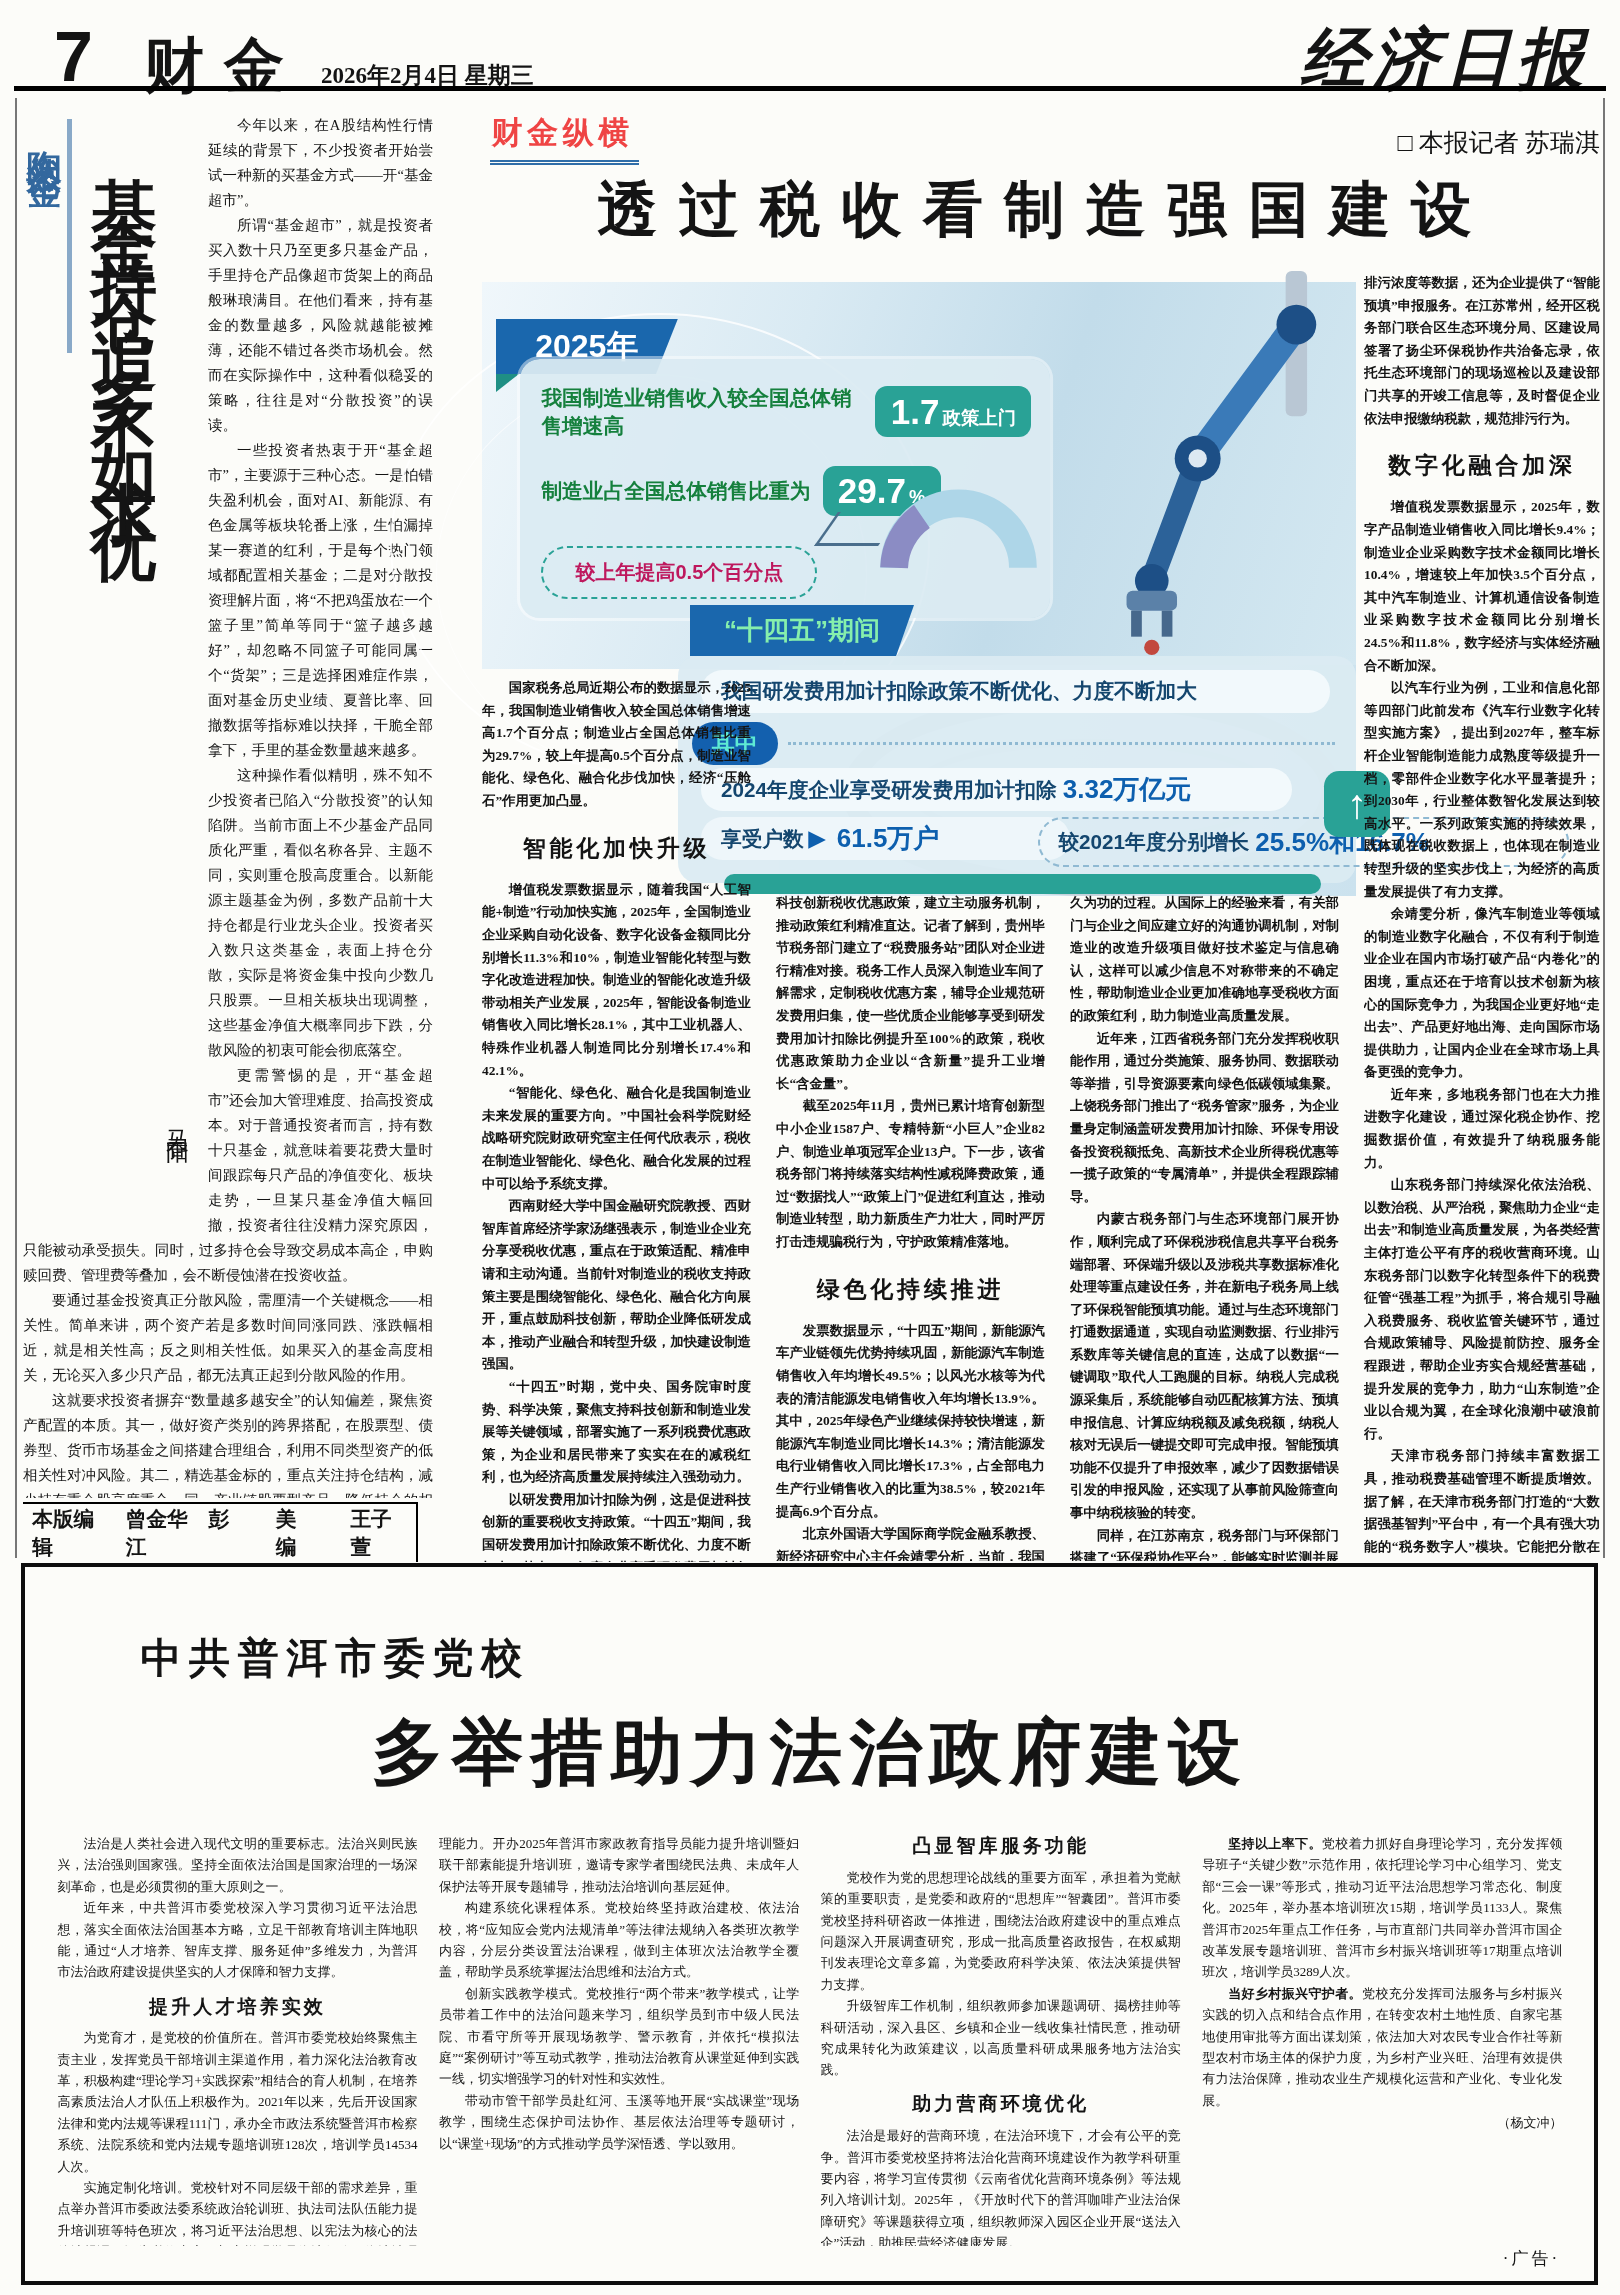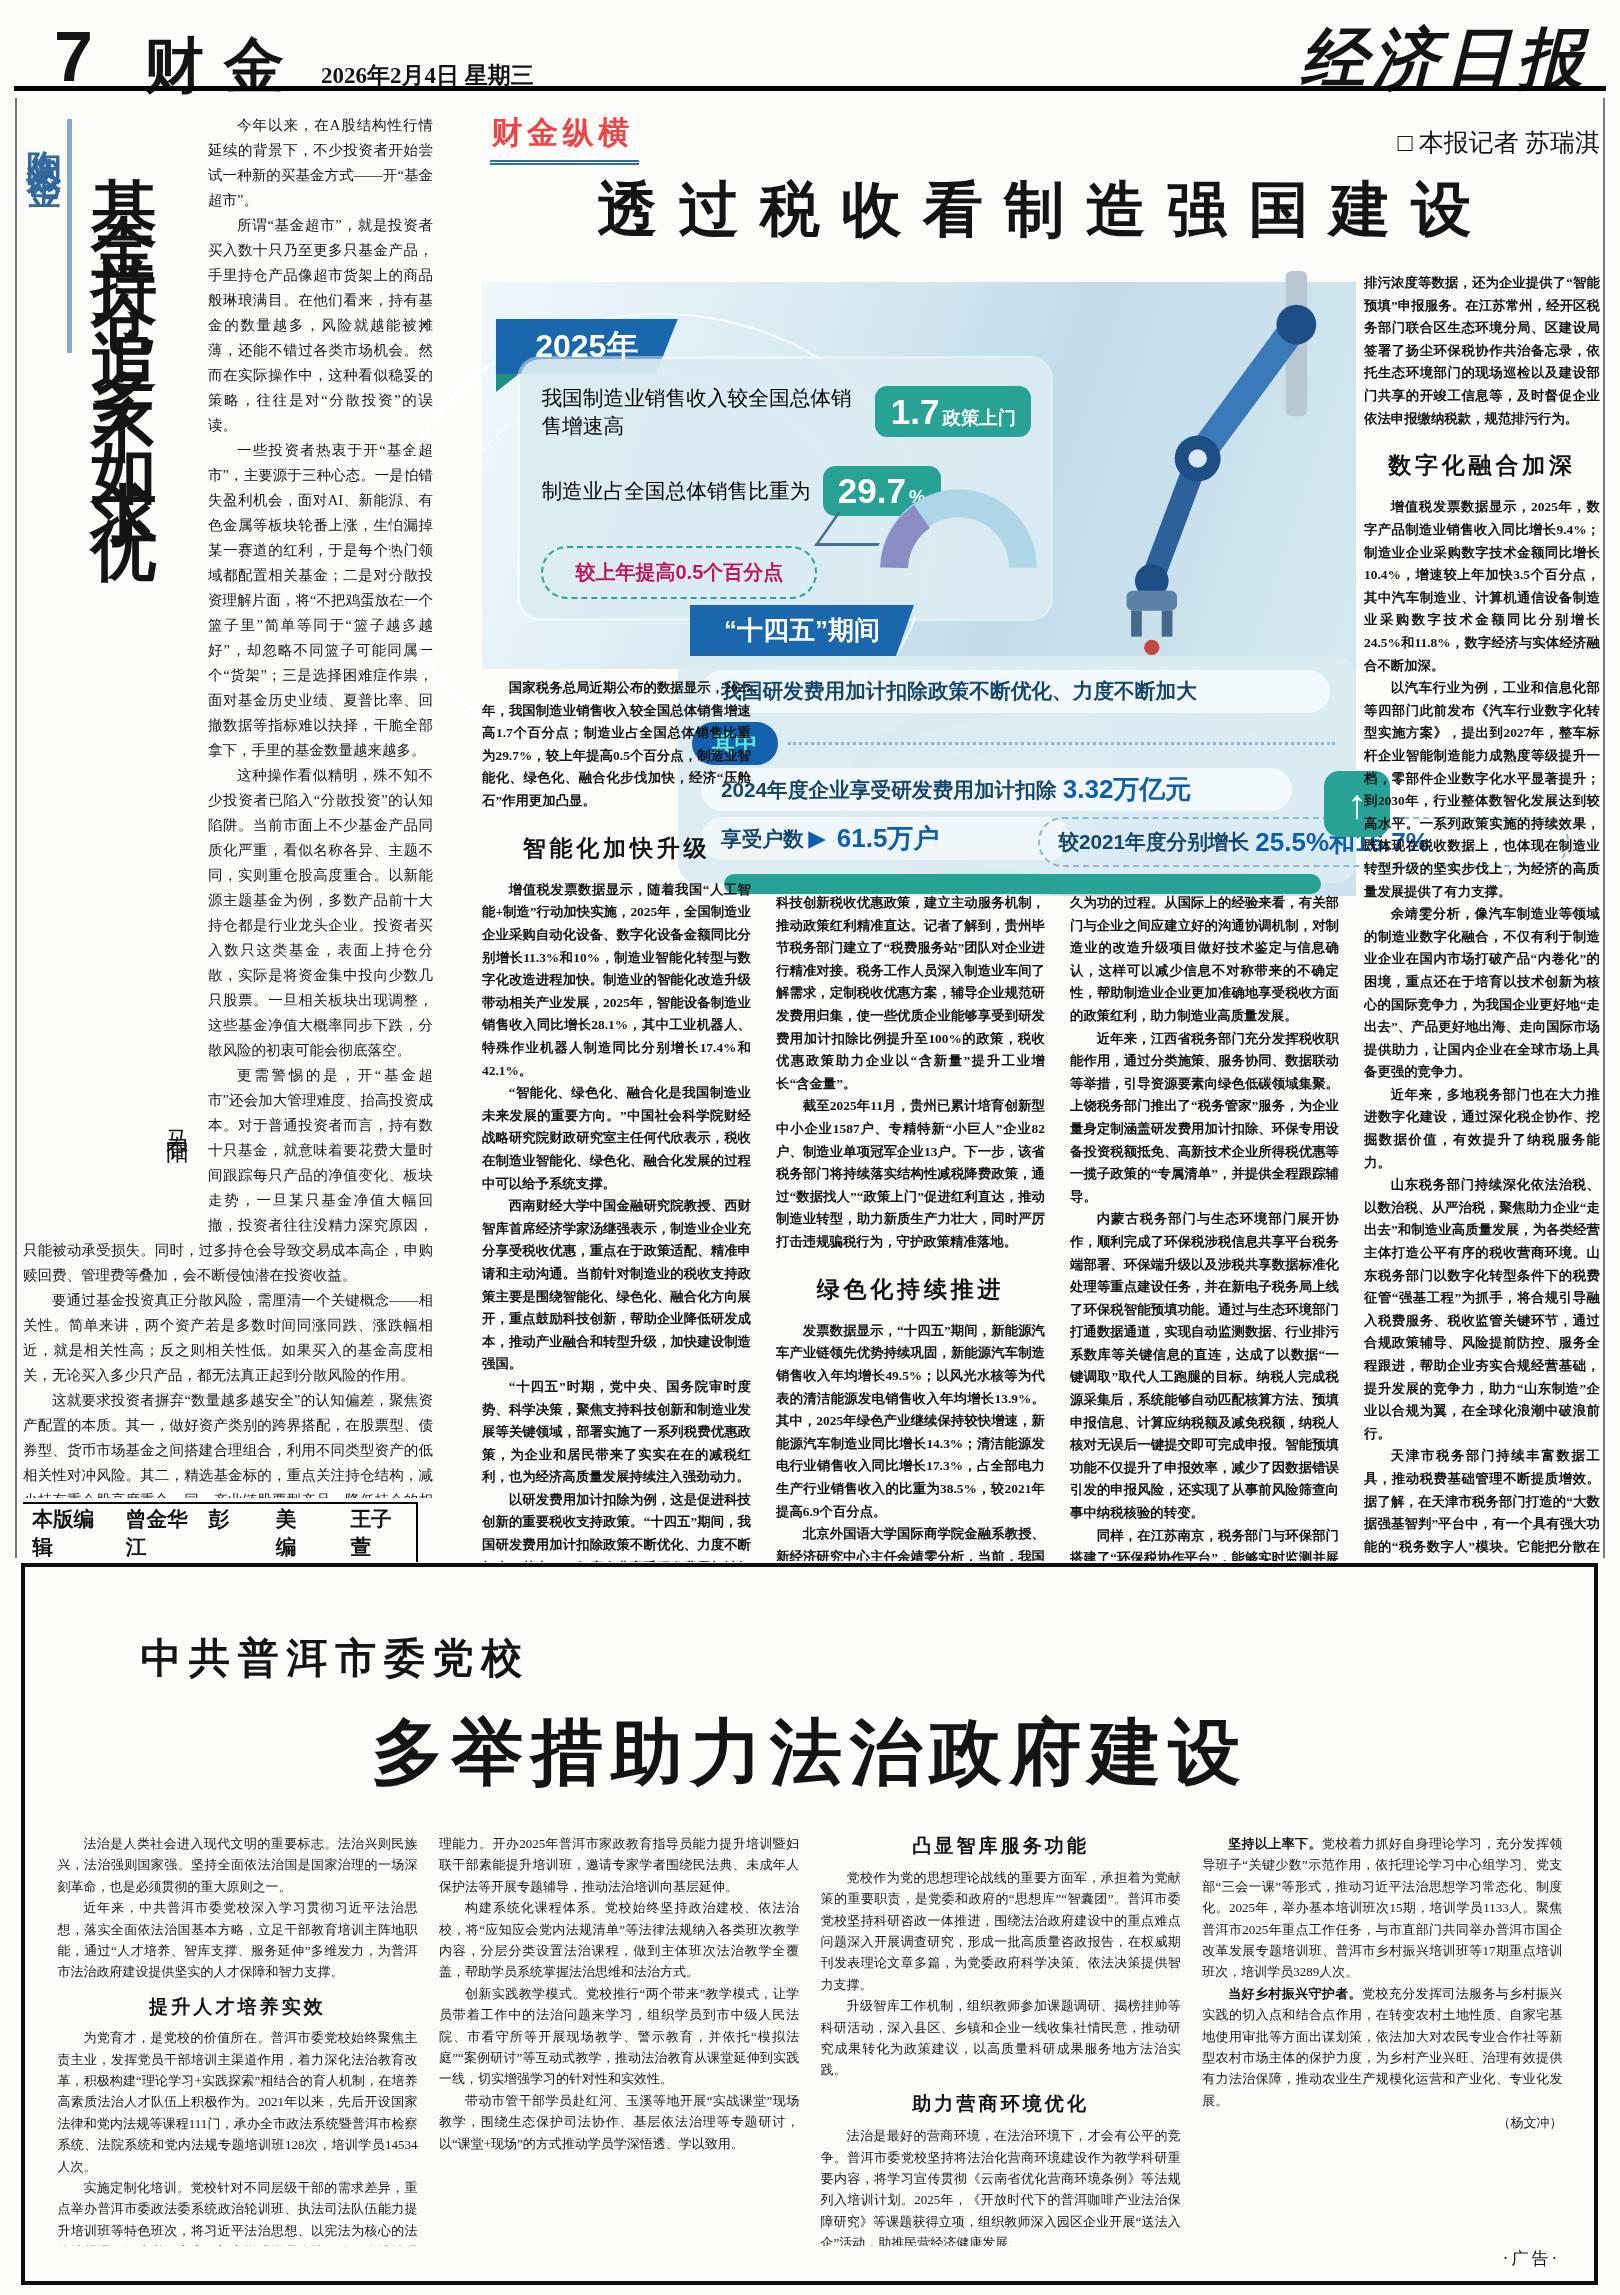--- a/index.html
+++ b/index.html
@@ -54,34 +54,34 @@
      border:7.7px solid #dde6ec;}
   #robot{left:574px;top:-10.7px;}
 
   #year-badge{left:13.8px;top:37px;width:182px;height:55px;background:#1a67ad;color:#fff;
      font-size:32px;font-weight:900;display:flex;align-items:center;justify-content:center;
      clip-path:polygon(0 0,100% 0,88% 100%,0 100%);}
   #year-tab{left:13.8px;top:92px;width:0;height:0;border-top:18.4px solid #1f8f84;border-right:23px solid transparent;}
 
   #lpanel{left:38px;top:77px;width:530px;height:259px;background:rgba(219,235,242,.94);border-radius:20px;
      box-shadow:0 0 0 3.1px rgba(255,255,255,.45);}
-  .ig-lab{font-size:20.7px;font-weight:400;color:#000000;}
+  .ig-lab{font-size:20.7px;font-weight:700;color:#15803d;}
   .tbad{background:#29a296;color:#fff;border-radius:12.2px;padding:3.1px 15.3px;display:inline-flex;
         align-items:baseline;white-space:nowrap;}
   .tbad .bignum{font-size:35px;font-weight:900;line-height:44px;}
   .tbad .unit{font-size:18.4px;font-weight:700;margin-left:3.1px;}
   #lp-row1{left:21.4px;top:24.5px;display:flex;align-items:center;gap:12.2px;width:490px;}
   #lp-row2{left:21.4px;top:107px;display:flex;align-items:center;gap:12.2px;}
   #lp-note{left:21.4px;top:187px;width:272px;height:49px;border:2.3px dashed #29a296;border-radius:26px;
      color:#be185d;font-size:20px;font-weight:700;display:flex;align-items:center;justify-content:center;}
   #gauge{left:358px;top:115px;}
   #gauge-link{left:306px;top:153px;width:61px;height:31px;border-bottom:3.1px solid #4a6e8c;border-left:3.1px solid #4a6e8c;
      transform:skewX(-35deg);}
 
-  #period-badge{left:208px;top:323px;width:224px;height:51px;background:#1a67ad;color:#ffffff;font-size:26px;
+  #period-badge{left:208px;top:323px;width:224px;height:51px;background:#1a67ad;color:#86efac;font-size:26px;
      font-weight:900;display:flex;align-items:center;justify-content:center;
      clip-path:polygon(0 0,100% 0,92% 100%,0 100%);}
   #rpanel{left:196px;top:374px;width:678px;height:227px;background:rgba(219,235,242,.94);border-radius:20px;}
   .r-row{position:absolute;left:23px;height:43px;border-radius:21.4px;display:flex;align-items:center;
      padding:0 20px;font-size:20.7px;color:#14466e;font-weight:700;white-space:nowrap;}
   #r-policy{top:13.8px;width:589px;background:#f2f9fc;}
   #r-among-row{position:absolute;left:13.8px;top:66px;width:643px;display:flex;align-items:center;}
   #r-among{background:#1360ae;color:#5eead4;font-size:23px;font-weight:900;border-radius:23px;padding:6.1px 20px;}
   #r-leader{flex:1;border-top:3.1px dotted #8fb9d2;margin-left:10.7px;}
   #r-deduct{top:112px;width:551px;background:#f2f9fc;}

